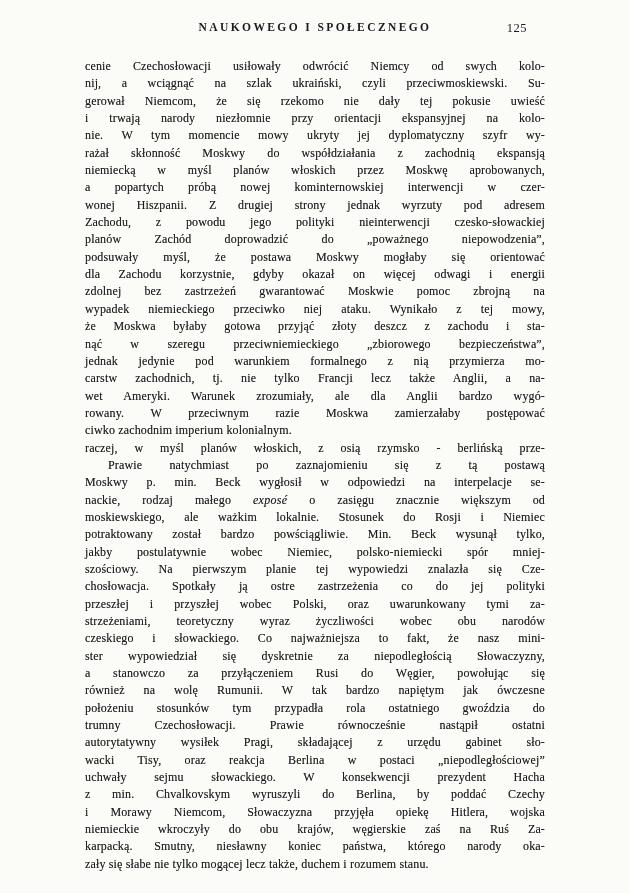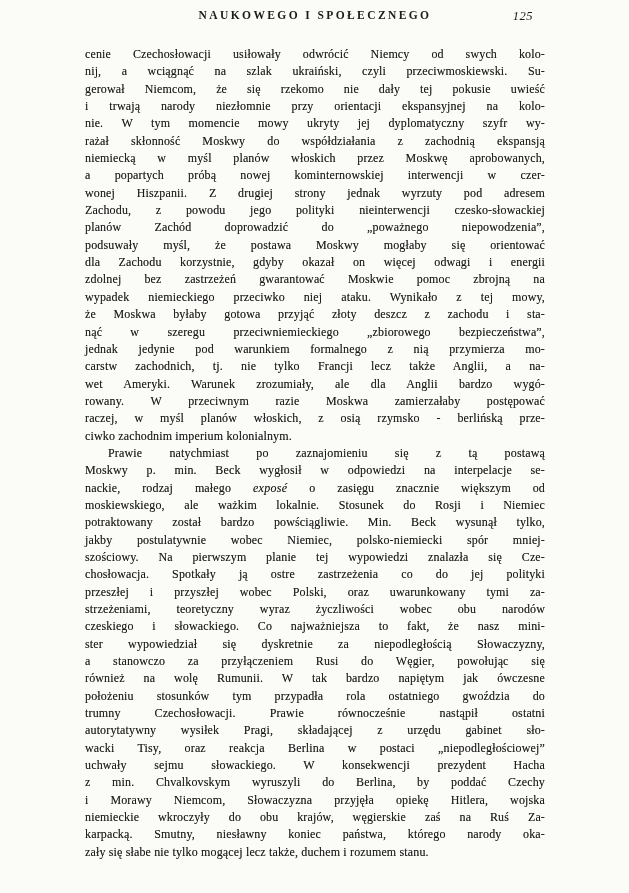--- a/index.html
+++ b/index.html
@@ -3,46 +3,45 @@
 <meta charset="utf-8">
 <style>
   html, body { margin: 0; padding: 0; background: #888; }
   .page {
     position: relative;
     width: 629px;
     height: 893px;
     margin: 0 auto;
     background: #fbfbf7;
     box-sizing: border-box;
-    padding-top: 9px;
+    padding-top: 21px;
     font-family: "Liberation Serif", "DejaVu Serif", serif;
     color: #1b1b1b;
     overflow: hidden;
   }
   .running-header {
     position: relative;
     margin: 0 84px 0 85px;
     height: 16px;
     font-size: 11.5px;
     font-weight: bold;
     letter-spacing: 2.4px;
   }
   .running-header .title {
     position: absolute;
     left: 0; right: 0;
     text-align: center;
     white-space: nowrap;
   }
   .running-header .pagenum {
     position: absolute;
-    right: 12px; top: 0;
+    right: 18px; top: 0;
     letter-spacing: 0.5px;
     font-size: 12.5px;
     font-weight: normal;
-    font-style: italic;
   }
   .text-block {
     margin: 21px 84px 0 85px;
     font-size: 12px;
     letter-spacing: 0.15px;
     text-shadow: 0 0 0.4px rgba(20,20,20,0.45);
   }
   .line {
     line-height: 17.35px;
     height: 17.35px;
@@ -82,22 +81,22 @@
         <div class="line">podsuwały myśl, że postawa Moskwy mogłaby się orientować</div>
         <div class="line">dla Zachodu korzystnie, gdyby okazał on więcej odwagi i energii</div>
         <div class="line">zdolnej bez zastrzeżeń gwarantować Moskwie pomoc zbrojną na</div>
         <div class="line">wypadek niemieckiego przeciwko niej ataku. Wynikało z tej mowy,</div>
         <div class="line">że Moskwa byłaby gotowa przyjąć złoty deszcz z zachodu i sta-</div>
         <div class="line">nąć w szeregu przeciwniemieckiego „zbiorowego bezpieczeństwa”,</div>
         <div class="line">jednak jedynie pod warunkiem formalnego z nią przymierza mo-</div>
         <div class="line">carstw zachodnich, tj. nie tylko Francji lecz także Anglii, a na-</div>
         <div class="line">wet Ameryki. Warunek zrozumiały, ale dla Anglii bardzo wygó-</div>
         <div class="line">rowany. W przeciwnym razie Moskwa zamierzałaby postępować</div>
+        <div class="line line-last">ciwko zachodnim imperium kolonialnym.</div>
         <div class="line">raczej, w myśl planów włoskich, z osią rzymsko - berlińską prze-</div>
-        <div class="line line-last">ciwko zachodnim imperium kolonialnym.</div>
       </div>
     <div class="paragraph indent-first">
         <div class="line">Prawie natychmiast po zaznajomieniu się z tą postawą</div>
         <div class="line">Moskwy p. min. Beck wygłosił w odpowiedzi na interpelacje se-</div>
         <div class="line">nackie, rodzaj małego <em>exposé</em> o zasięgu znacznie większym od</div>
         <div class="line">moskiewskiego, ale ważkim lokalnie. Stosunek do Rosji i Niemiec</div>
         <div class="line">potraktowany został bardzo powściągliwie. Min. Beck wysunął tylko,</div>
         <div class="line">jakby postulatywnie wobec Niemiec, polsko-niemiecki spór mniej-</div>
         <div class="line">szościowy. Na pierwszym planie tej wypowiedzi znalazła się Cze-</div>
         <div class="line">chosłowacja. Spotkały ją ostre zastrzeżenia co do jej polityki</div>

